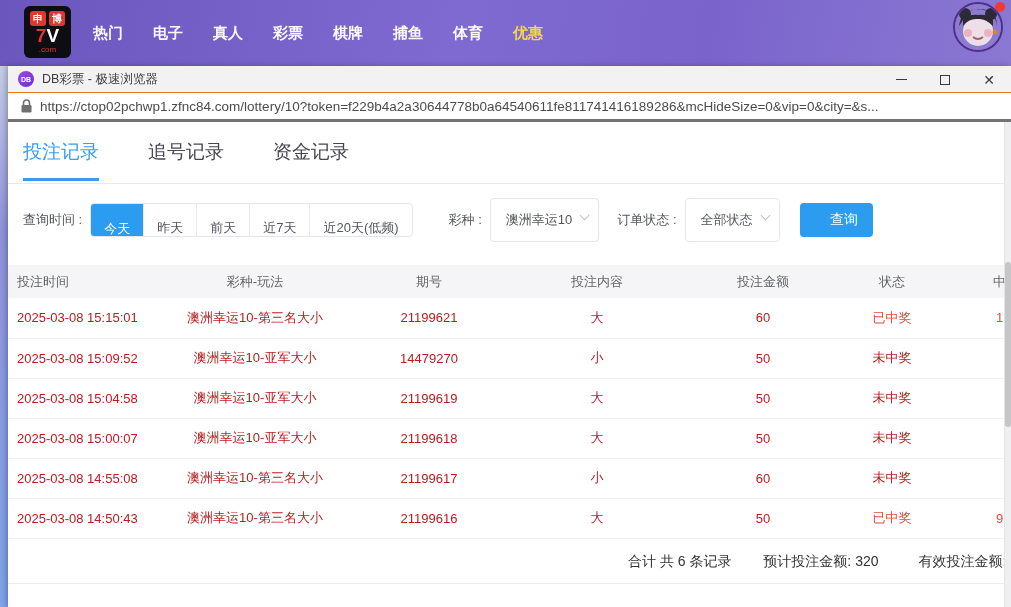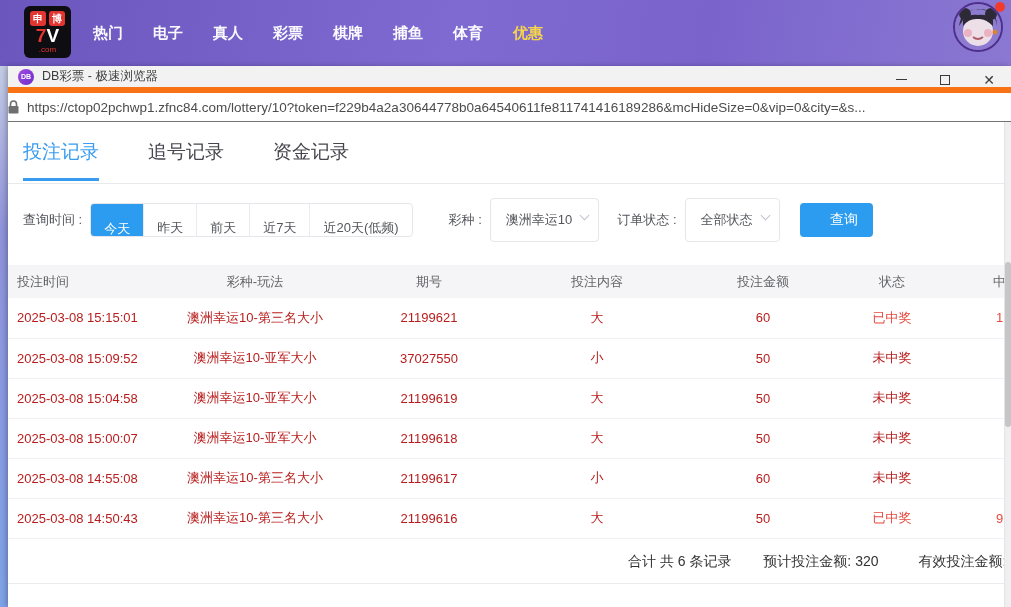--- a/index.html
+++ b/index.html
@@ -28,35 +28,35 @@
   .avatar-dot { position:absolute; right:-2px; top:0; width:10px; height:10px; border-radius:50%;
     background:#f03b2e; }
 
   
   .left-strip { position:absolute; left:0; top:66px; width:8px; height:541px;
     background:linear-gradient(180deg,#c4cde6 0%,#8f93da 30%,#8a9ae2 60%,#7fa3e8 100%); }
 
   
   .browser { position:absolute; left:8px; top:66px; width:1003px; height:541px; background:#fff;
     box-shadow:-2px 0 5px rgba(0,0,0,.25); }
-  .titlebar { height:27px; background:#f2f2f2; border-bottom:6px solid #f97316;
+  .titlebar { height:27px; background:#f2f2f2; border-bottom:1px solid #f97316;
     display:flex; align-items:center; padding-left:10px; position:relative; }
   .favicon { width:16px; height:16px; border-radius:50%;
     background:linear-gradient(135deg,#a14be0,#6d2ec9); color:#fff; font-size:7px; font-weight:bold;
     display:flex; align-items:center; justify-content:center; }
   .win-title { margin-left:8px; font-size:12.5px; color:#3c3c3c; }
   .win-controls { position:absolute; right:0; top:0; height:27px; display:flex; }
   .win-btn { width:44px; height:27px; display:flex; align-items:center; justify-content:center;
     color:#3a3a3a; font-size:13px; cursor:pointer; }
   .win-btn .minus { display:block; width:11px; height:1.4px; background:#3a3a3a; }
   .win-btn .square { display:block; width:10px; height:10px; border:1.4px solid #3a3a3a; }
   .win-btn .cross { font-size:14px; line-height:14px; }
 
-  .urlbar { height:29px; background:#fff; border-bottom:1px solid #737373;
-    display:flex; align-items:center; }
+  .urlbar { height:29px; background:#fff; border-bottom:3px solid #737373;
+    display:flex; align-items:center; padding-left:13px; }
   .lock-icon { margin-right:8px; display:flex; }
   .url-text { font-size:13.5px; color:#4c4c4c; white-space:nowrap; overflow:hidden; }
 
   
   .content { position:relative; height:485px; background:#fff; overflow:hidden; }
 
   .tabs { padding:17px 0 0 15px; border-bottom:1px solid #e9e9ec; height:62px; }
   .tab { display:inline-block; font-size:19px; color:#46464e; margin-right:49px;
     padding-bottom:13px; cursor:pointer; border-bottom:3px solid transparent; }
   .tab.active { color:#399cf0; border-bottom-color:#399cf0; }
@@ -229,21 +229,21 @@
               <td class="col2">澳洲幸运10-第三名大小</td>
               <td class="col3">21199621</td>
               <td class="col4">大</td>
               <td class="col5">60</td>
               <td class="col6 red">已中奖</td>
               <td class="col7 red">1</td>
             </tr>
             <tr>
               <td class="col1">2025-03-08 15:09:52</td>
               <td class="col2">澳洲幸运10-亚军大小</td>
-              <td class="col3">37027550</td>
+              <td class="col3">14479270</td>
               <td class="col4">小</td>
               <td class="col5">50</td>
               <td class="col6">未中奖</td>
               <td class="col7"></td>
             </tr>
             <tr>
               <td class="col1">2025-03-08 15:04:58</td>
               <td class="col2">澳洲幸运10-亚军大小</td>
               <td class="col3">21199619</td>
               <td class="col4">大</td>

